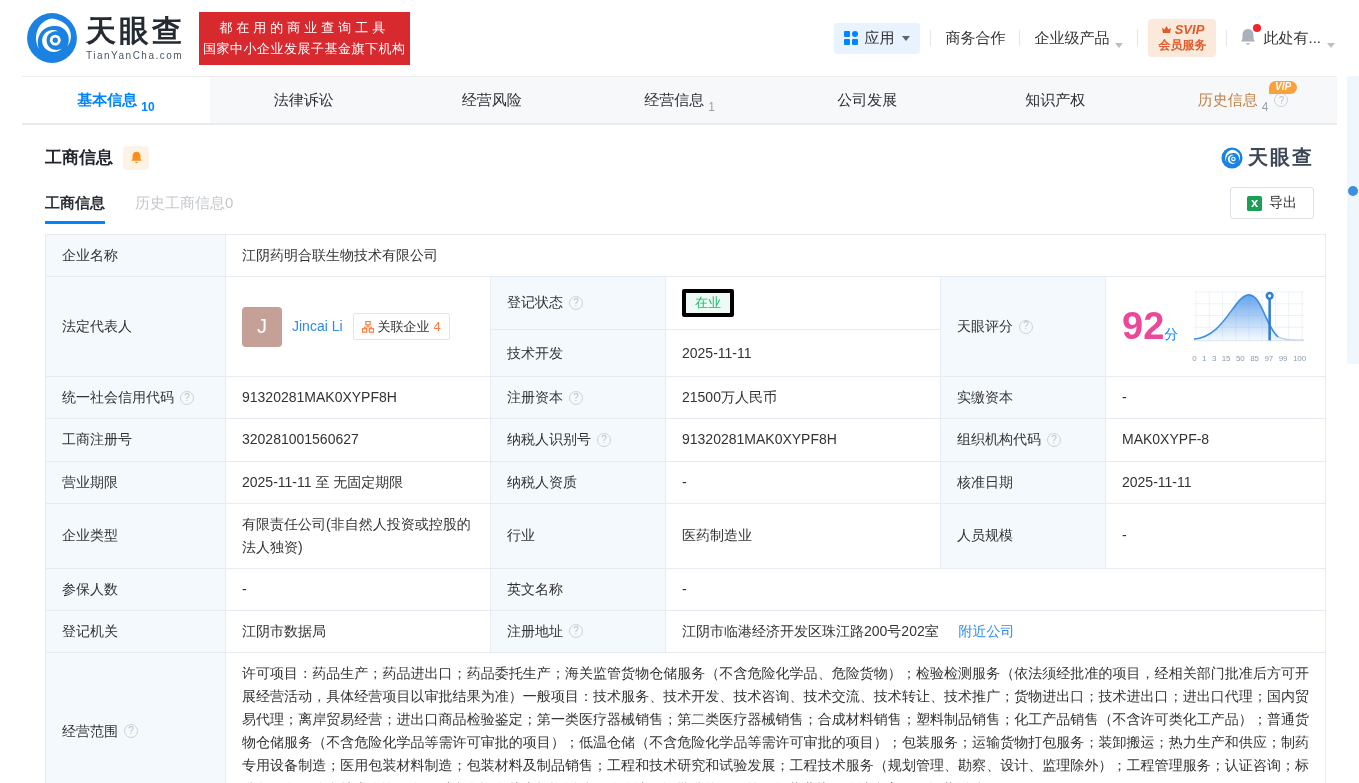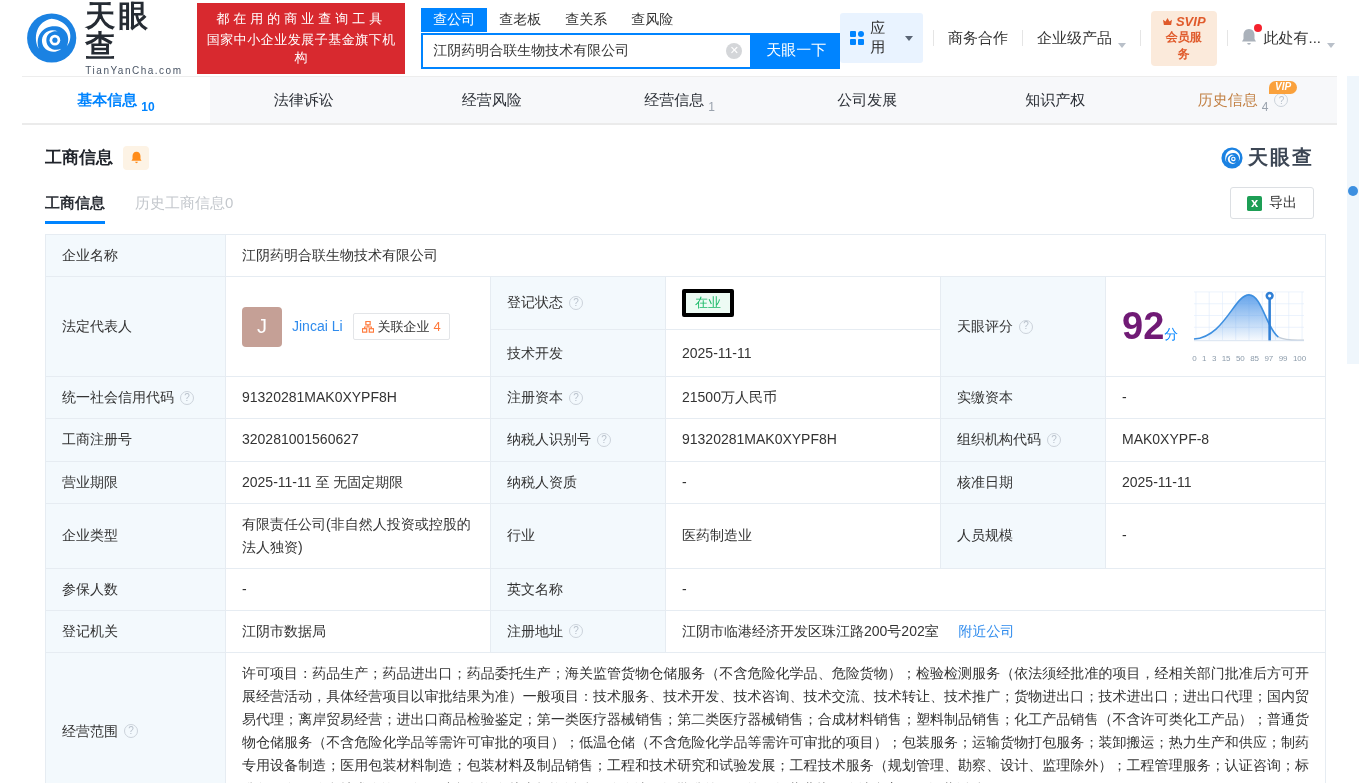--- a/index.html
+++ b/index.html
@@ -77,21 +77,21 @@
   .status-badge { display: inline-block; border: 4px solid #000000; background: #edfbf4; color: #1cba69; padding: 0 9px;
     font-size: 13px; line-height: 20px; border-radius: 2px; }
   .rep-cell { display: flex; align-items: center; gap: 10px; }
   .avatar { width: 40px; height: 40px; border-radius: 4px; background: #c5a096; color: #fff; font-size: 20px;
     display: flex; align-items: center; justify-content: center; flex: none; cursor: pointer;}
   a.blue, .blue-link { color: #2f8bed; text-decoration: none; cursor: pointer; }
   .rel-badge { display: inline-flex; align-items: center; gap: 4px; border: 1px solid #e3e5e8; border-radius: 2px;
     padding: 2px 8px; font-size: 13px; color: #333; cursor: pointer; white-space: nowrap;}
   .rel-badge b { color: #ff7a3c; font-weight: normal; }
   .score-cell { display: flex; align-items: center; gap: 12px; padding: 2px 0; }
-  .score-num { color: #701a75; font-size: 38px; font-weight: bold; line-height: 1; }
+  .score-num { color: #ec4899; font-size: 38px; font-weight: bold; line-height: 1; }
   .score-unit { color: #0084ff; font-size: 14px; }
   .mini-chart { width: 118px; }
   .ticks { display: flex; justify-content: space-between; font-size: 8px; color: #8d9cab; padding: 0 2px; margin-top: 1px;}
   .scope-cell { line-height: 1.9; color: #3a3f45; text-align: justify; }
   
   .right-rail { position: absolute; top: 76px; right: 0; width: 12px; height: 288px; background: #eff6fc; }
   .rail-dot { position: absolute; top: 110px; left: 1px; width: 10px; height: 10px; border-radius: 50%; background: #3d8fe0; }
 </style>
 </head>
 <body>
@@ -106,35 +106,20 @@
       <circle cx="27" cy="26" r="2.4" fill="#1b82e2"></circle>
     </svg>
     <div class="logo-txt">
       <div class="logo-title">天眼查</div>
       <div class="logo-sub">TianYanCha.com</div>
     </div>
   </div>
   <div class="slogan">
     <div>都在用的商业查询工具</div>
     <div>国家中小企业发展子基金旗下机构</div>
-  </div>
-  <div class="search-wrap">
-    <div class="search-tabs">
-      <div class="stab active">查公司</div>
-      <div class="stab">查老板</div>
-      <div class="stab">查关系</div>
-      <div class="stab">查风险</div>
-    </div>
-    <div class="search-row">
-      <div class="search-field">
-        <input type="text" value="江阴药明合联生物技术有限公司" style="">
-        <span class="clear-ic">✕</span>
-      </div>
-      <button class="search-btn">天眼一下</button>
-    </div>
   </div>
   <div class="hdr-right">
     <div class="apps">
       <span class="grid-ic">
           <i></i>
           <i></i>
           <i></i>
           <i></i>
         </span>
       <span>应用</span>

